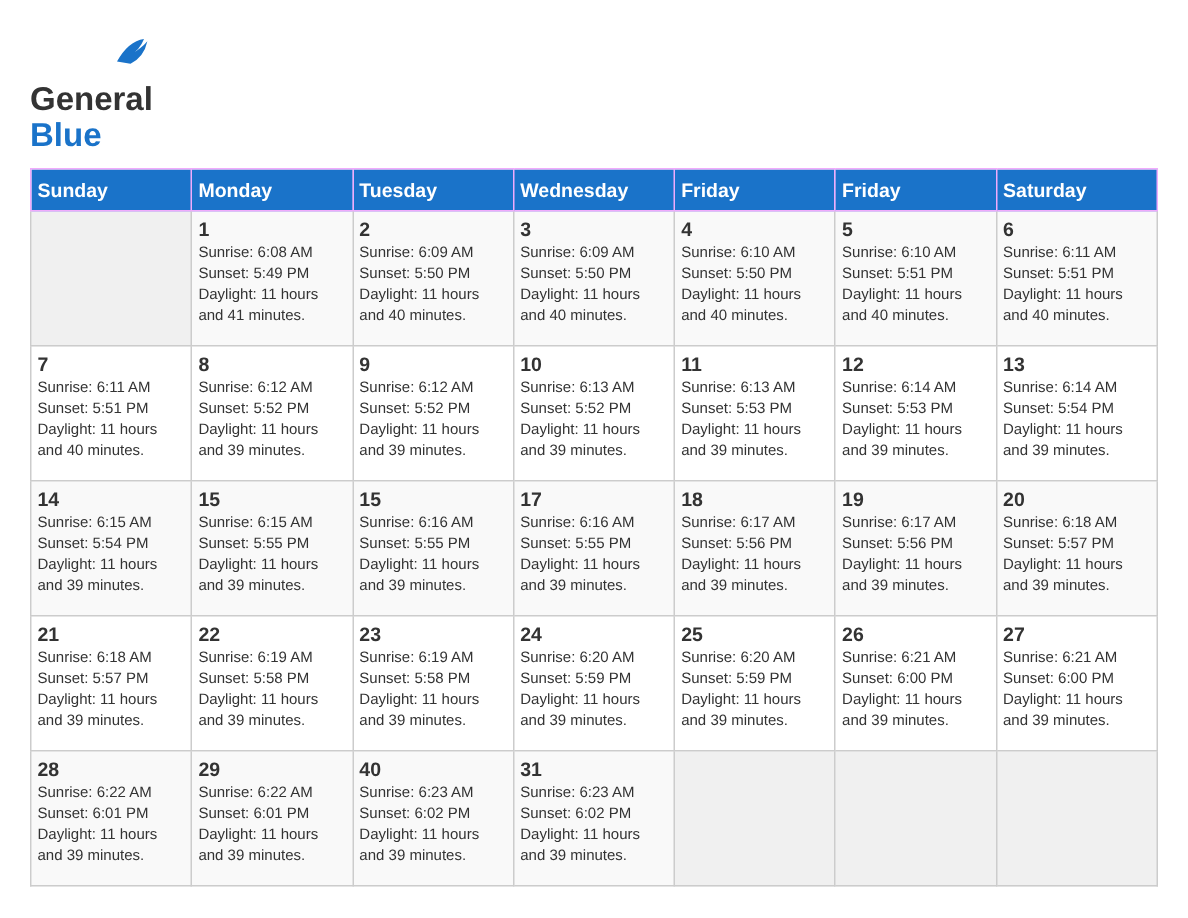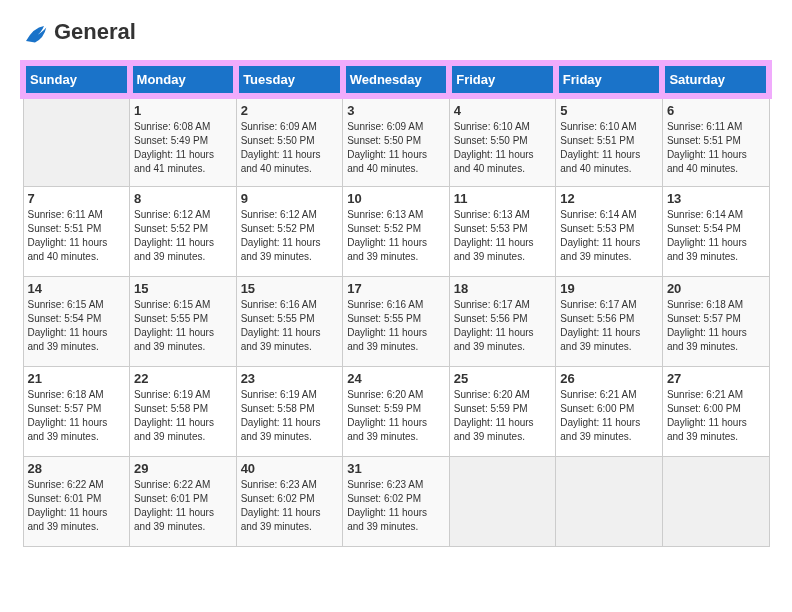--- a/index.html
+++ b/index.html
@@ -11,22 +11,23 @@
       padding: 20px;
     }
     .header {
       display: flex;
       justify-content: space-between;
       align-items: flex-start;
       margin-bottom: 10px;
     }
     .logo {
       display: flex;
-      align-items: flex-start;
+      align-items: flex-end;
       gap: 4px;
+      flex-direction: column;
     }
     .logo-text {
       font-size: 22px;
       font-weight: bold;
       color: #333;
       line-height: 1.1;
     }
     .logo-text span {
       color: #1a73c9;
     }
@@ -53,21 +54,21 @@
     }
     thead tr {
       background-color: #1a73c9;
     }
     thead th {
       color: #fff;
       font-size: 13px;
       font-weight: bold;
       padding: 6px 4px;
       text-align: left;
-      border: 6px solid #f0abfc;
+      border: 1px solid #f0abfc;
     }
     tbody td {
       vertical-align: top;
       padding: 4px 4px;
       border: 1px solid #ccc;
       font-size: 10.5px;
       color: #333;
       height: 90px;
     }
     .day-num {
@@ -95,20 +96,21 @@
 <body>
 
 <div class="header">
   <div class="logo">
     <svg class="logo-icon" viewBox="0 0 40 40" width="40" height="40">
 
       <path d="M8 28 Q18 10 32 8 Q28 18 20 22 Q30 16 35 10 Q32 24 20 30 Z" fill="#1a73c9"></path>
     </svg>
     <div class="logo-text">
       <div>General</div>
+      <div><span>Blue</span></div>
     </div>
   </div>
 </div>
 
 <table>
   <thead>
     <tr>
     <th>Sunday</th>
         <th>Monday</th>
         <th>Tuesday</th>

